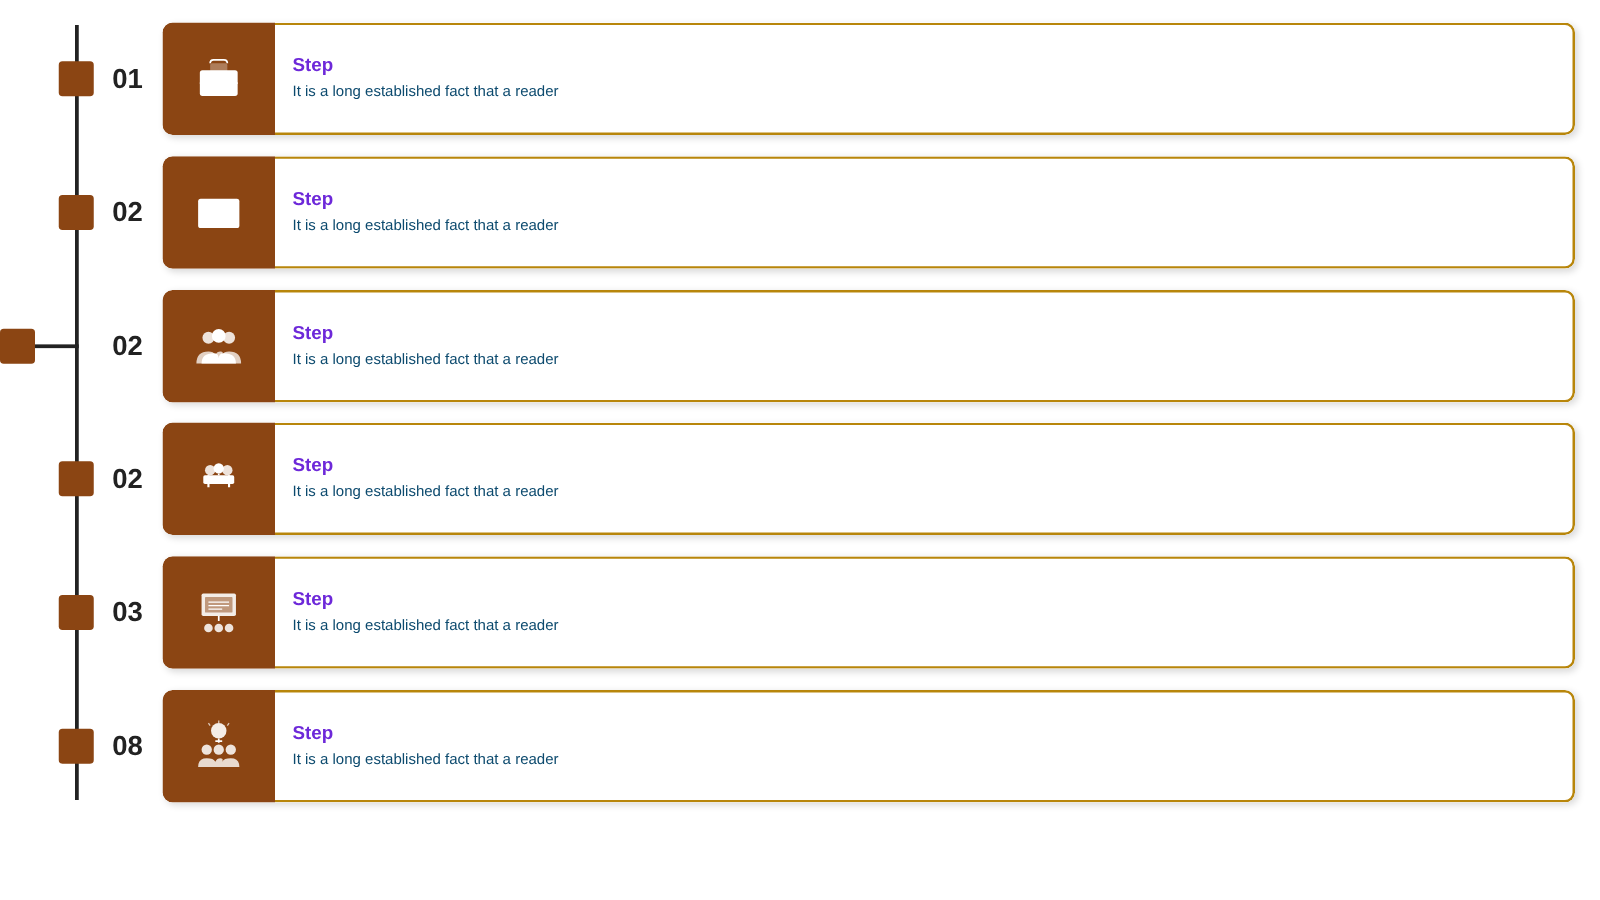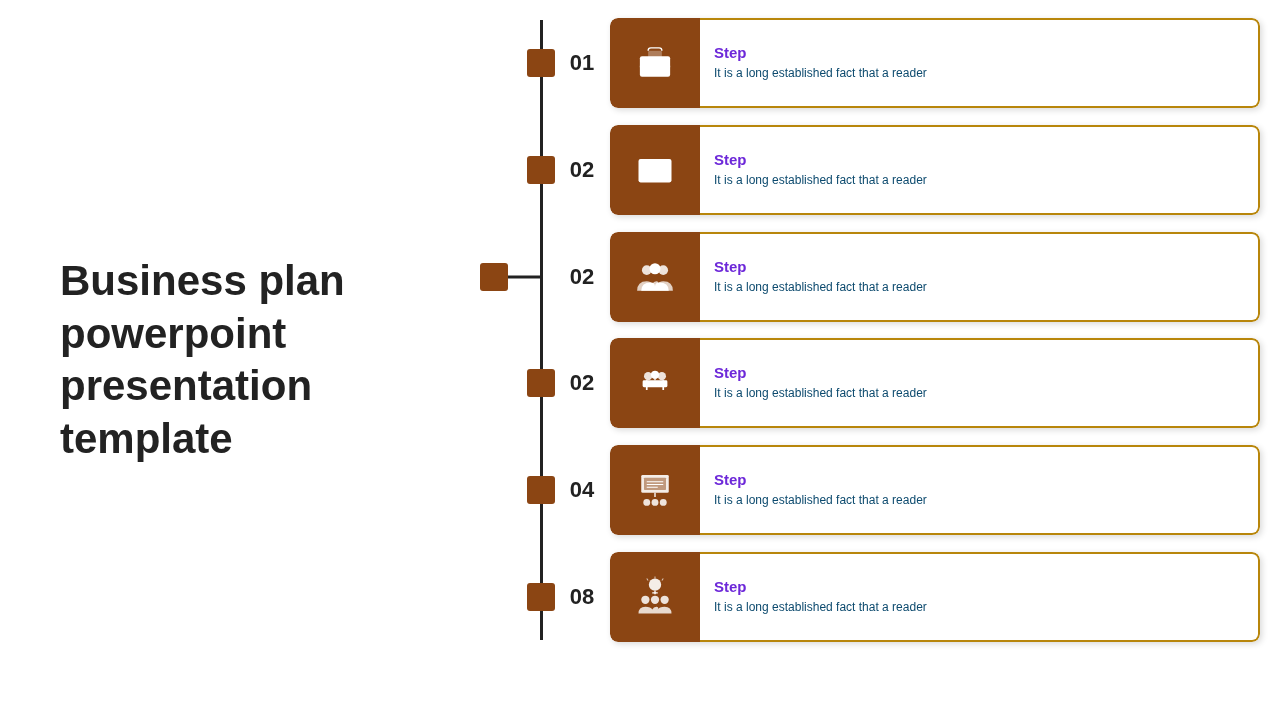--- a/index.html
+++ b/index.html
@@ -166,23 +166,20 @@
       font-size: 12px;
       color: #0c4a6e;
       line-height: 1.4;
     }
   </style>
 </head>
 <body>
 
 <div class="page-container">
 
-  <div class="left-section">
-    <h1 class="main-title">Business plan powerpoint presentation template</h1>
-  </div>
 
   <div class="right-section">
     <div class="timeline-wrapper">
 
       <div class="vertical-line"></div>
 
       <div class="steps-column">
 
         <div class="step-row">
           <div class="timeline-dot"></div>
@@ -265,21 +262,21 @@
             </div>
             <div class="step-text-box">
               <div class="step-title">Step</div>
               <div class="step-desc">It is a long established fact that a reader</div>
             </div>
           </div>
         </div>
 
         <div class="step-row">
           <div class="timeline-dot"></div>
-          <span class="step-number">04</span>
+          <span class="step-number">03</span>
           <div class="step-card">
             <div class="step-icon-box">
 
               <svg viewBox="0 0 64 64">
                 <rect x="12" y="10" width="40" height="26" rx="2" fill="white" opacity="0.9"></rect>
                 <rect x="16" y="14" width="32" height="18" rx="1" fill="#8B4513" opacity="0.5"></rect>
                 <line x1="32" y1="36" x2="32" y2="42" stroke="white" stroke-width="2"></line>
                 <circle cx="20" cy="50" r="5" fill="white" opacity="0.85"></circle>
                 <circle cx="32" cy="50" r="5" fill="white" opacity="0.85"></circle>
                 <circle cx="44" cy="50" r="5" fill="white" opacity="0.85"></circle>

